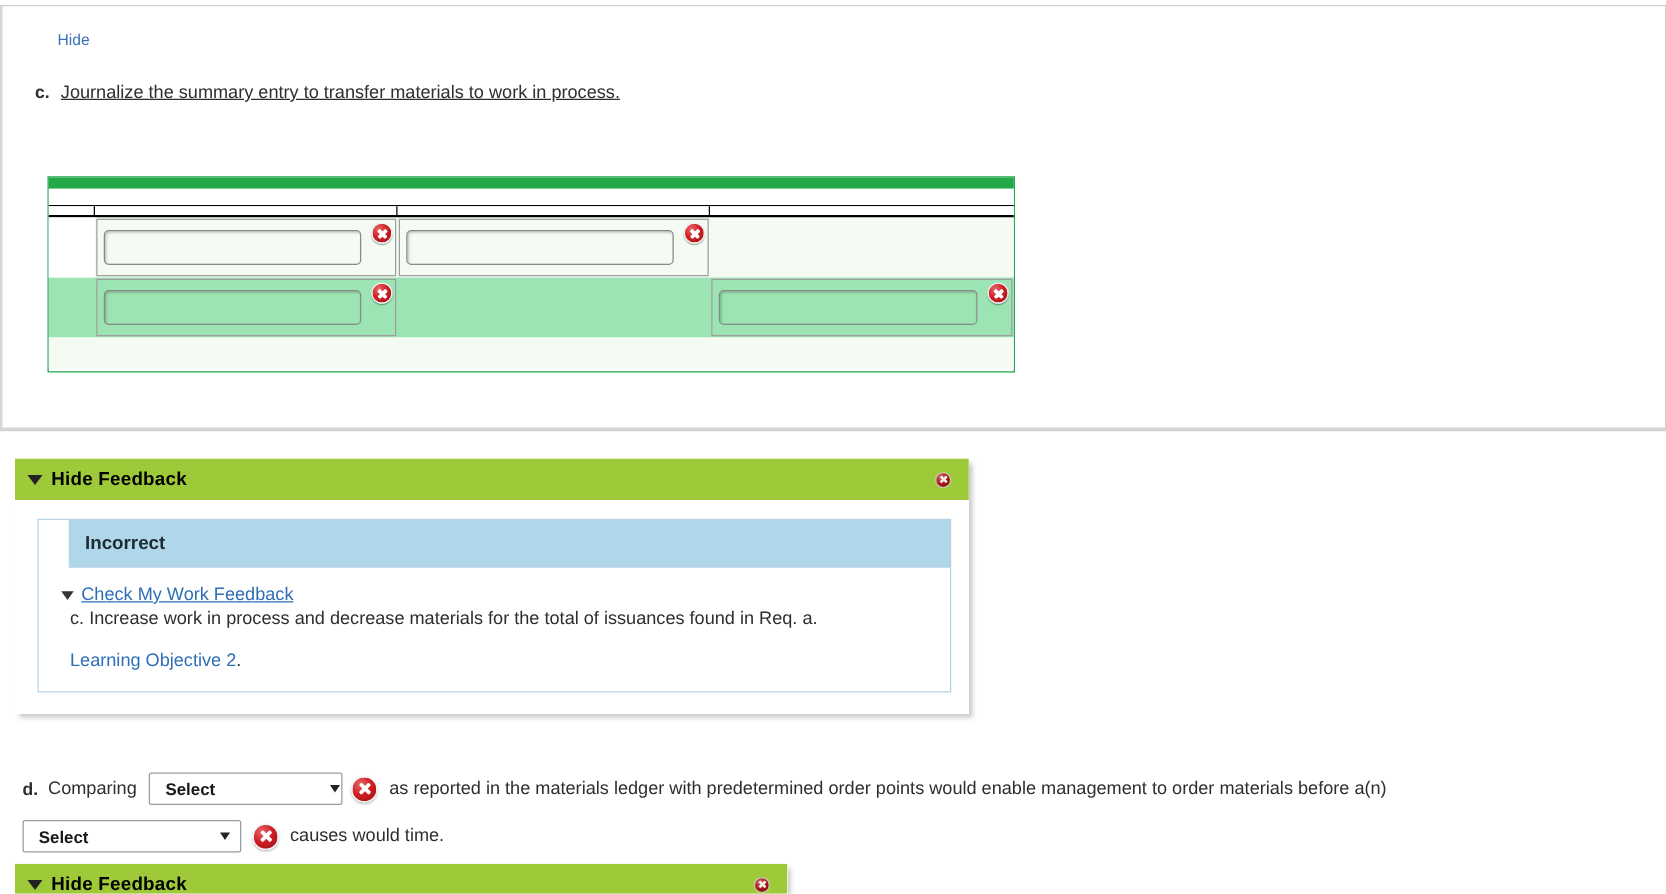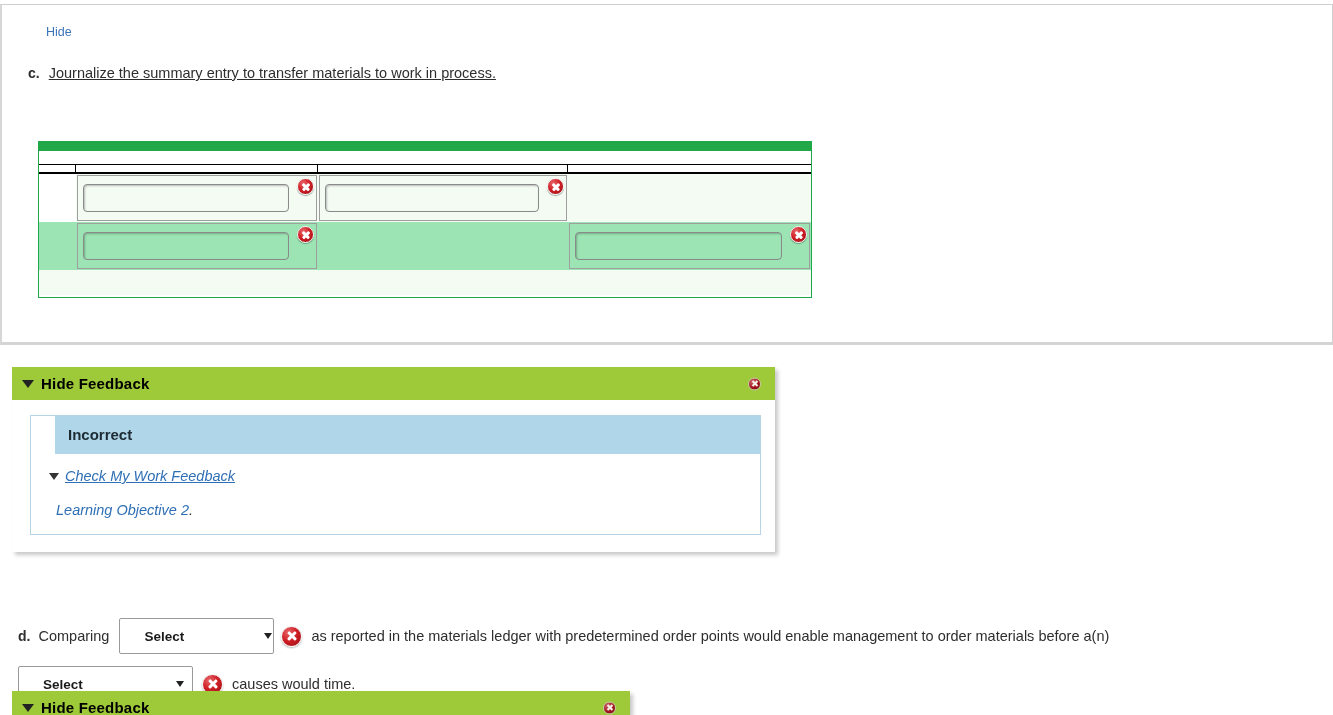--- a/index.html
+++ b/index.html
@@ -224,21 +224,21 @@
   }
   .fb-status {
     background: #afd6e9;
     padding: 10px 13px;
     font-weight: bold;
     font-size: 15px;
     color: #1d2b33;
     border-bottom: 1px solid #b6d4e6;
     margin-left: 24px;
   }
-  .fb-content { padding: 14px 16px 16px 18px; font-style: italic; }
+  .fb-content { padding: 14px 16px 16px 18px; }
   .cmw-row {
     display: flex;
     align-items: center;
     margin-bottom: 3px;
   }
   .cmw-caret {
     width: 0; height: 0;
     border-left: 5px solid transparent;
     border-right: 5px solid transparent;
     border-top: 7px solid #333333;
@@ -284,22 +284,22 @@
   .d-letter {
     font-weight: bold;
     margin-right: 8px;
     font-size: 14px;
   }
   .d-sel {
     font-family: "Liberation Sans", sans-serif;
     font-size: 13.5px;
     font-weight: bold;
     color: #1a1a1a;
-    height: 36px;
-    padding: 2px 4px 2px 24px;
+    height: 26px;
+    padding: 2px 4px 2px 12px;
     border: 1px solid #9a9a9a;
     border-radius: 2px;
     background: #ffffff;
     appearance: none;
     -webkit-appearance: none;
     cursor: pointer;
   }
   .sel-wrap { position: relative; display: inline-block; }
   .sel-arrow {
     position: absolute;
@@ -439,20 +439,21 @@
     <span class="fb-close"></span>
   </div>
   <div class="fb-body">
     <div class="fb-inner">
       <div class="fb-status">Incorrect</div>
       <div class="fb-content">
         <div class="cmw-row">
           <span class="cmw-caret"></span>
           <span class="cmw-link">Check My Work Feedback</span>
         </div>
+        <div class="fb-text">c. Increase work in process and decrease materials for the total of issuances found in Req. a.</div>
         <div class="fb-lo"><a>Learning Objective 2</a><span>.</span></div>
       </div>
     </div>
   </div>
 </div>
 
 <div id="part-d">
   <div class="d-line1">
     <span class="d-letter">d.</span>
     <span>Comparing</span>

